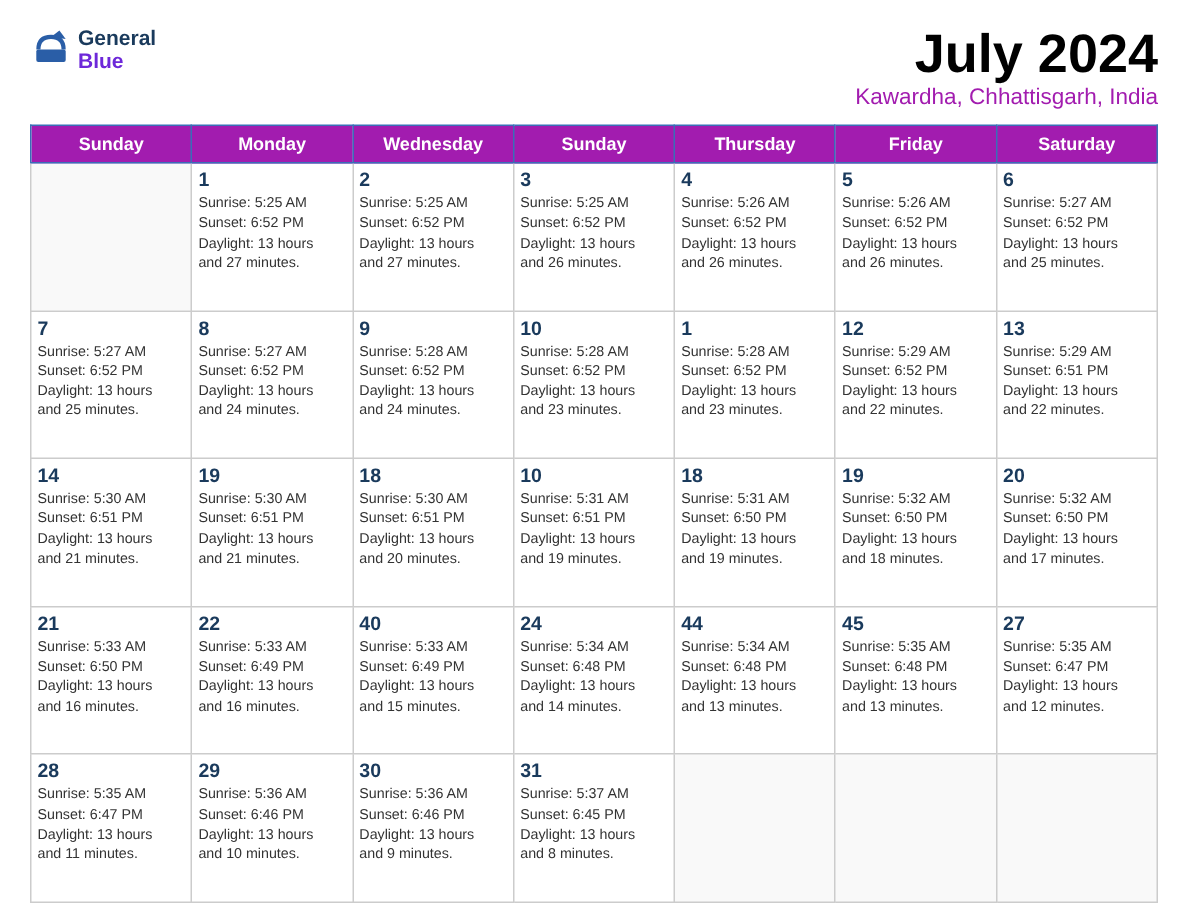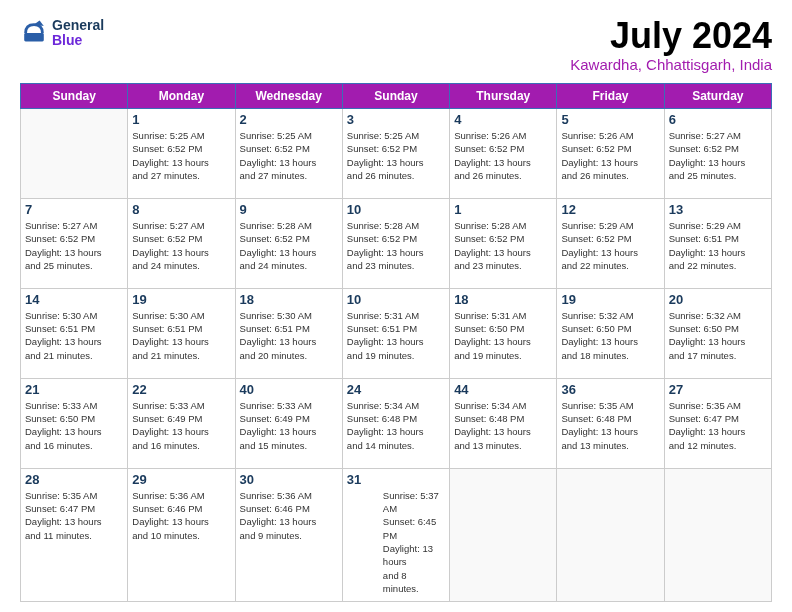--- a/index.html
+++ b/index.html
@@ -304,21 +304,21 @@
 and 14 minutes.</div>
           </td>
           <td>
             <div class="day-num">44</div>
             <div class="cell-text" style="white-space: pre-line;">Sunrise: 5:34 AM
 Sunset: 6:48 PM
 Daylight: 13 hours
 and 13 minutes.</div>
           </td>
           <td>
-            <div class="day-num">36</div>
+            <div class="day-num">45</div>
             <div class="cell-text" style="white-space: pre-line;">Sunrise: 5:35 AM
 Sunset: 6:48 PM
 Daylight: 13 hours
 and 13 minutes.</div>
           </td>
           <td>
             <div class="day-num">27</div>
             <div class="cell-text" style="white-space: pre-line;">Sunrise: 5:35 AM
 Sunset: 6:47 PM
 Daylight: 13 hours
@@ -342,21 +342,21 @@
           </td>
           <td>
             <div class="day-num">30</div>
             <div class="cell-text" style="white-space: pre-line;">Sunrise: 5:36 AM
 Sunset: 6:46 PM
 Daylight: 13 hours
 and 9 minutes.</div>
           </td>
           <td>
             <div class="day-num">31</div>
-            <div class="cell-text" style="white-space: pre-line; margin-left: 36px;">Sunrise: 5:37 AM
+            <div class="cell-text" style="white-space: pre-line;">Sunrise: 5:37 AM
 Sunset: 6:45 PM
 Daylight: 13 hours
 and 8 minutes.</div>
           </td>
           <td class="empty"></td>
           <td class="empty"></td>
           <td class="empty"></td>
         </tr>
       </tbody>
   </table>

